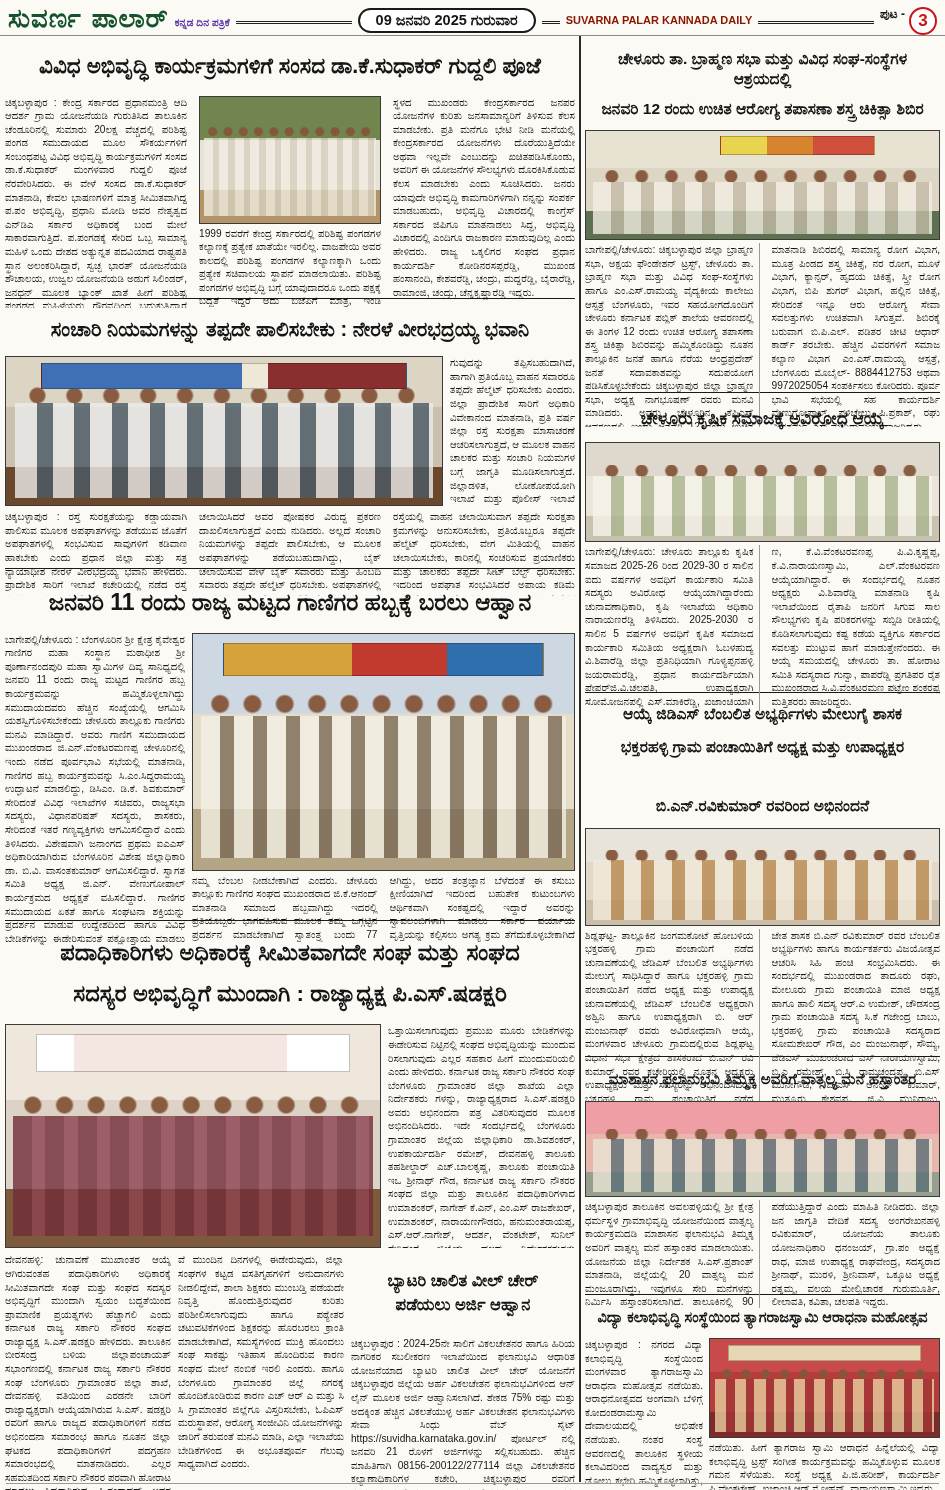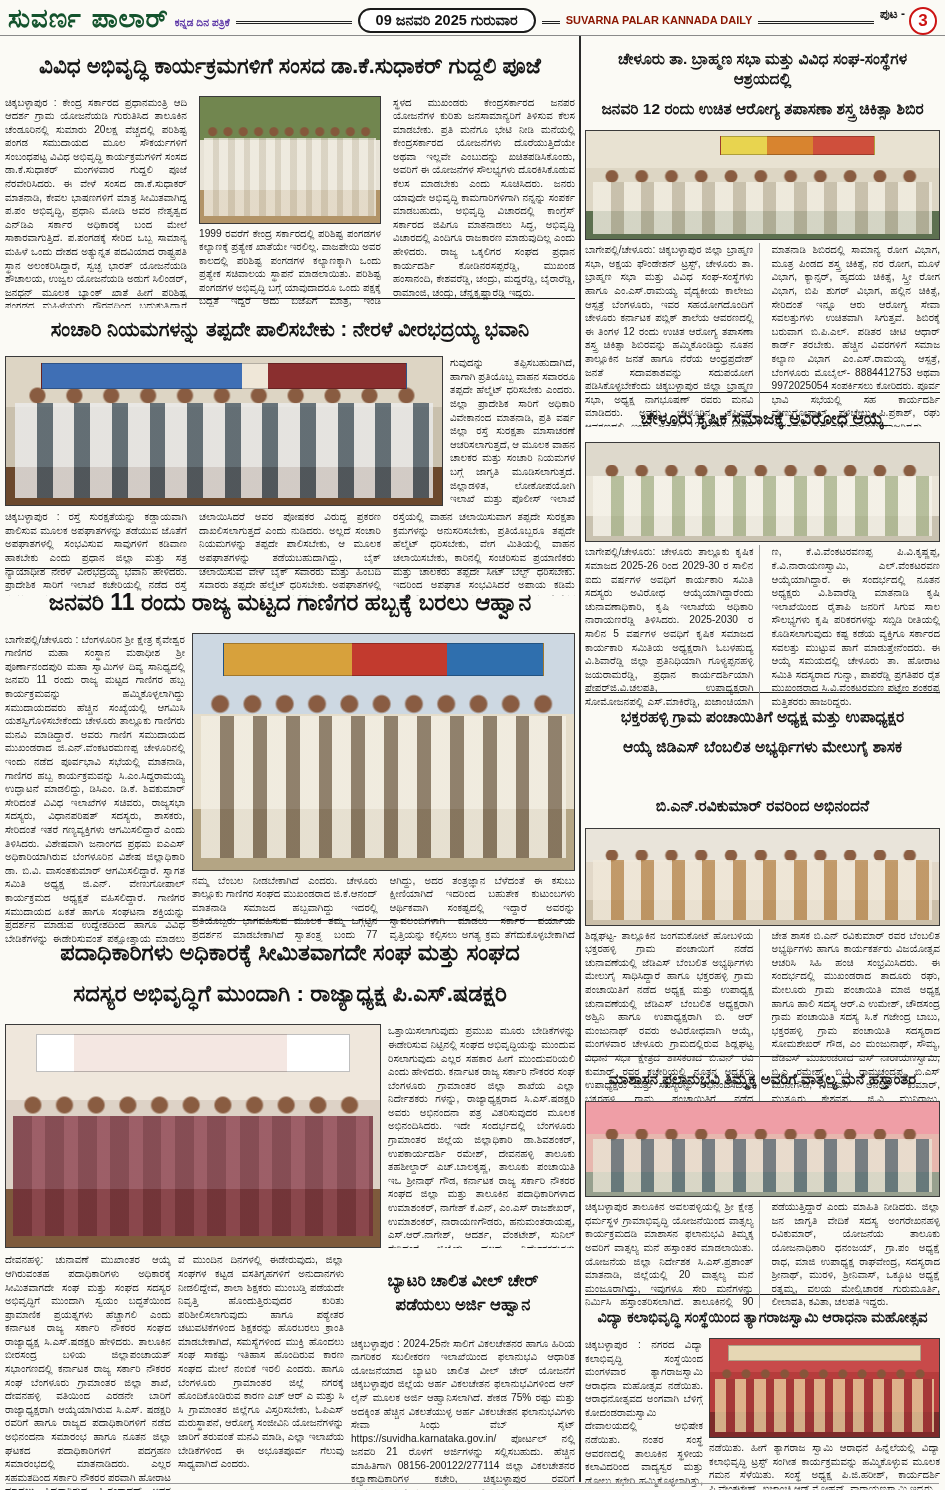--- a/index.html
+++ b/index.html
@@ -169,22 +169,22 @@
       <article class="art rule-t" style="height:300px;">
         <h1 class="hl-md" style="font-size:17px;">ಚೇಳೂರು ಕೃಷಿಕ ಸಮಾಜಕ್ಕೆ ಅವಿರೋಧ ಆಯ್ಕೆ</h1>
         <div class="ph ph-b2" style="height:100px;margin:2px 0 3px 0;"></div>
         <div class="cols colrule" style="height:166px;">
           <div class="btxt" style="height:166px;">ಬಾಗೇಪಲ್ಲಿ/ಚೇಳೂರು: ಚೇಳೂರು ತಾಲ್ಲೂಕು ಕೃಷಿಕ ಸಮಾಜದ 2025-26 ರಿಂದ 2029-30 ರ ಸಾಲಿನ ಐದು ವರ್ಷಗಳ ಅವಧಿಗೆ ಕಾರ್ಯಕಾರಿ ಸಮಿತಿ ಸದಸ್ಯರು ಅವಿರೋಧ ಆಯ್ಕೆಯಾಗಿದ್ದಾರೆಂದು ಚುನಾವಣಾಧಿಕಾರಿ, ಕೃಷಿ ಇಲಾಖೆಯ ಅಧಿಕಾರಿ ನಾರಾಯಣರೆಡ್ಡಿ ತಿಳಿಸಿದರು. 2025-2030 ರ ಸಾಲಿನ 5 ವರ್ಷಗಳ ಅವಧಿಗೆ ಕೃಷಿಕ ಸಮಾಜದ ಕಾರ್ಯಕಾರಿ ಸಮಿತಿಯ ಅಧ್ಯಕ್ಷರಾಗಿ ಓಬಳಹುದ್ಯ ವಿ.ಶಿವಾರೆಡ್ಡಿ ಜಿಲ್ಲಾ ಪ್ರತಿನಿಧಿಯಾಗಿ ಗೂಳ್ಯಪ್ಪನಹಳ್ಳಿ ಜಯರಾಮರೆಡ್ಡಿ, ಪ್ರಧಾನ ಕಾರ್ಯದರ್ಶಿಯಾಗಿ ಪೇಪರ್‌ಜಿ.ವಿ.ಚಲಪತಿ, ಉಪಾಧ್ಯಕ್ಷರಾಗಿ ಸೋಮೋಜನಪಲ್ಲಿ ಎಸ್.ಮಾಕಿರೆಡ್ಡಿ, ಖಜಾಂಚಿಯಾಗಿ ಜಿ.ವಿ.ವೆಂಕಟರೆಡ್ಡಿ ನಿರ್ದೇಶಕರಾಗಿ ಎನ್.ವೆಂಕಟರಮ</div>
           <div class="btxt" style="height:166px;">ಣ, ಕೆ.ವಿ.ವೆಂಕಟರವಣಪ್ಪ ಪಿ.ವಿ.ಕೃಷ್ಣಪ್ಪ, ಕೆ.ವಿ.ನಾರಾಯಣಸ್ವಾಮಿ, ಎಲ್.ವೆಂಕಟರವಣ ಆಯ್ಕೆಯಾಗಿದ್ದಾರೆ. ಈ ಸಂದರ್ಭದಲ್ಲಿ ನೂತನ ಅಧ್ಯಕ್ಷರು ವಿ.ಶಿವಾರೆಡ್ಡಿ ಮಾತನಾಡಿ ಕೃಷಿ ಇಲಾಖೆಯಿಂದ ರೈತಾಪಿ ಜನರಿಗೆ ಸಿಗುವ ಸಾಲ ಸೌಲಭ್ಯಗಳು ಕೃಷಿ ಪರಿಕರಗಳನ್ನು ಸಬ್ಸಿಡಿ ರೀತಿಯಲ್ಲಿ ಕೊಡಿಸಲಾಗುವುದು ಕಷ್ಟ ಕಡೆಯ ವ್ಯಕ್ತಿಗೂ ಸರ್ಕಾರದ ಸವಲತ್ತು ಮುಟ್ಟುವ ಹಾಗೆ ಮಾಡುತ್ತೇನೆಂದರು. ಈ ಆಯ್ಕೆ ಸಮಯದಲ್ಲಿ ಚೇಳೂರು ತಾ. ಹೋರಾಟ ಸಮಿತಿ ಸದಸ್ಯರಾದ ಗುನ್ವಾ, ಪಾಪರೆಡ್ಡಿ ಪ್ರಗತಿಪರ ರೈತ ಮುಖಂಡರಾದ ಸಿ.ವಿ.ವೆಂಕಟರಮಣ ಪಟ್ಟೇಂ ಶಂಕರಪ್ಪ ಮತ್ತಿತರರು ಹಾಜರಿದ್ದರು.</div>
         </div>
       </article>
 
       <article class="art rule-t" style="height:364px;">
+        <h1 class="hl-md" style="padding:0;">ಆಯ್ಕೆ ಜಿಡಿಎಸ್ ಬೆಂಬಲಿತ ಅಭ್ಯರ್ಥಿಗಳು ಮೇಲುಗೈ ಶಾಸಕ</h1>
         <h1 class="hl-md" style="padding-bottom:0;">ಭಕ್ತರಹಳ್ಳಿ ಗ್ರಾಮ ಪಂಚಾಯಿತಿಗೆ ಅಧ್ಯಕ್ಷ ಮತ್ತು ಉಪಾಧ್ಯಕ್ಷರ</h1>
-        <h1 class="hl-md" style="padding:0;">ಆಯ್ಕೆ ಜಿಡಿಎಸ್ ಬೆಂಬಲಿತ ಅಭ್ಯರ್ಥಿಗಳು ಮೇಲುಗೈ ಶಾಸಕ</h1>
         <h1 class="hl-md" style="padding-top:0;margin-top:40px;">ಬಿ.ಎನ್.ರವಿಕುಮಾರ್ ರವರಿಂದ ಅಭಿನಂದನೆ</h1>
         <div class="ph ph-b3" style="height:98px;margin:2px 0 3px 0;"></div>
         <div class="cols colrule" style="height:200px;">
           <div class="btxt" style="height:200px;">ಶಿಡ್ಲಘಟ್ಟ- ತಾಲ್ಲೂಕಿನ ಜಂಗಮಕೋಟೆ ಹೋಬಳಿಯ ಭಕ್ತರಹಳ್ಳಿ ಗ್ರಾಮ ಪಂಚಾಯಿಗೆ ನಡೆದ ಚುನಾವಣೆಯಲ್ಲಿ ಜೆಡಿಎಸ್ ಬೆಂಬಲಿತ ಅಭ್ಯರ್ಥಿಗಳು ಮೇಲುಗೈ ಸಾಧಿಸಿದ್ದಾರೆ ಹಾಗೂ ಭಕ್ತರಹಳ್ಳಿ ಗ್ರಾಮ ಪಂಚಾಯಿತಿಗೆ ನಡೆದ ಅಧ್ಯಕ್ಷ ಮತ್ತು ಉಪಾಧ್ಯಕ್ಷ ಚುನಾವಣೆಯಲ್ಲಿ ಜೆಡಿಎಸ್ ಬೆಂಬಲಿತ ಅಧ್ಯಕ್ಷರಾಗಿ ಅಶ್ವಿನಿ ಹಾಗೂ ಉಪಾಧ್ಯಕ್ಷರಾಗಿ ಬಿ. ಆರ್ ಮಂಜುನಾಥ್ ರವರು ಅವಿರೋಧವಾಗಿ ಆಯ್ಕೆ, ಮಂಗಳವಾರ ಚೇಳೂರು ಗ್ರಾಮದಲ್ಲಿರುವ ಶಿಡ್ಲಘಟ್ಟ ವಿಧಾನ ಸಭಾ ಕ್ಷೇತ್ರದ ಶಾಸಕರಾದ ಬಿ.ಎನ್ ರವಿ ಕುಮಾರ್ ರವರ ಕಚೇರಿಯಲ್ಲಿ ನೂತನ ಅಧ್ಯಕ್ಷರು ಉಪಾಧ್ಯಕ್ಷರು ಮತ್ತು ಸದಸ್ಯರನ್ನು ಅಭಿನಂದಿಸಿದರು. ಭಕ್ತರಹಳ್ಳಿ ಗ್ರಾಮ ಪಂಚಾಯಿತಿಗೆ ನಡೆದ ಚುನಾವಣೆಯಲ್ಲಿ ಅಧ್ಯಕ್ಷರಾಗಿ ಅಶ್ವಿನಿ ಉಪಾಧ್ಯಕ್ಷರಾಗಿ ಬಿ.ಆರ್ ಮಂಜುನಾಥ್ ಅವಿರೋಧವಾಗಿ ಆಯ್ಕೆಯಾಗಿದ್ದಾರೆ. ಚುನಾವಣಾ ಫಲಿತಾಂಶ ಪ್ರಕಟವಾಗುತ್ತಿದ್ದಂತೆ ವಿ</div>
           <div class="btxt" style="height:200px;">ಜೇತ ಶಾಸಕ ಬಿ.ಎನ್ ರವಿಕುಮಾರ್ ರವರ ಬೆಂಬಲಿತ ಅಭ್ಯರ್ಥಿಗಳು ಹಾಗೂ ಕಾರ್ಯಕರ್ತರು ವಿಜಯೋತ್ಸವ ಆಚರಿಸಿ ಸಿಹಿ ಹಂಚಿ ಸಂಭ್ರಮಿಸಿದರು. ಈ ಸಂದರ್ಭದಲ್ಲಿ ಮುಖಂಡರಾದ ತಾದೂರು ರಘು, ಮೇಲೂರು ಗ್ರಾಮ ಪಂಚಾಯಿತಿ ಮಾಜಿ ಅಧ್ಯಕ್ಷ ಹಾಗೂ ಹಾಲಿ ಸದಸ್ಯ ಆರ್.ಎ ಉಮೇಶ್, ಚೌಡಸಂದ್ರ ಗ್ರಾಮ ಪಂಚಾಯಿತಿ ಸದಸ್ಯ ಸಿ.ಕೆ ಗಜೇಂದ್ರ ಬಾಬು, ಭಕ್ತರಹಳ್ಳಿ ಗ್ರಾಮ ಪಂಚಾಯಿತಿ ಸದಸ್ಯರಾದ ಸೋಮಶೇಖರ್ ಗೌಡ, ಎಂ ಮಂಜುನಾಥ್, ಸೌಮ್ಯ, ಜೆಡಿಎಸ್ ಮುಖಂಡರಾದ ಎಸ್ ನಾರಾಯಣಸ್ವಾಮಿ, ಬಿ.ಎ ರಮೇಶ್, ಬಿ.ಸಿ ರಾಮಚಂದ್ರಪ್ಪ, ಬಿ.ಎಸ್ ಮುನೇಗೌಡ, ಬಿ.ಎಸ್ ಆನಂದ್ ಕುಮಾರ್, ಮುತ್ತೂರು ಕೇಶವಪ್ಪ, ಜಿ.ವಿ ಮುನಿರಾಜು, ವಕೀಲರಾದ ಜಯರಾಮಪ್ಪ, ಆಲೇರಿ ಚಂದ್ರಶೇಖರ್, ಕೊಟ್ಟಗಾನಹಳ್ಳಿ ಅಂಬರೀಶ್, ಇನ್ನು ಮುಂತಾದವರು ಹಾಜರಿದ್ದರು.</div>
         </div>
       </article>
 
       <article class="art rule-t" style="height:238px;">
         <h1 class="hl-md" style="font-size:15px;">ಮಾಶಾಸನ ಫಲಾನುಭವಿ ತಿಮ್ಮಕ್ಕ ಅವರಿಗೆ ವಾತ್ಸಲ್ಯ ಮನೆ ಹಸ್ತಾಂತರ</h1>

